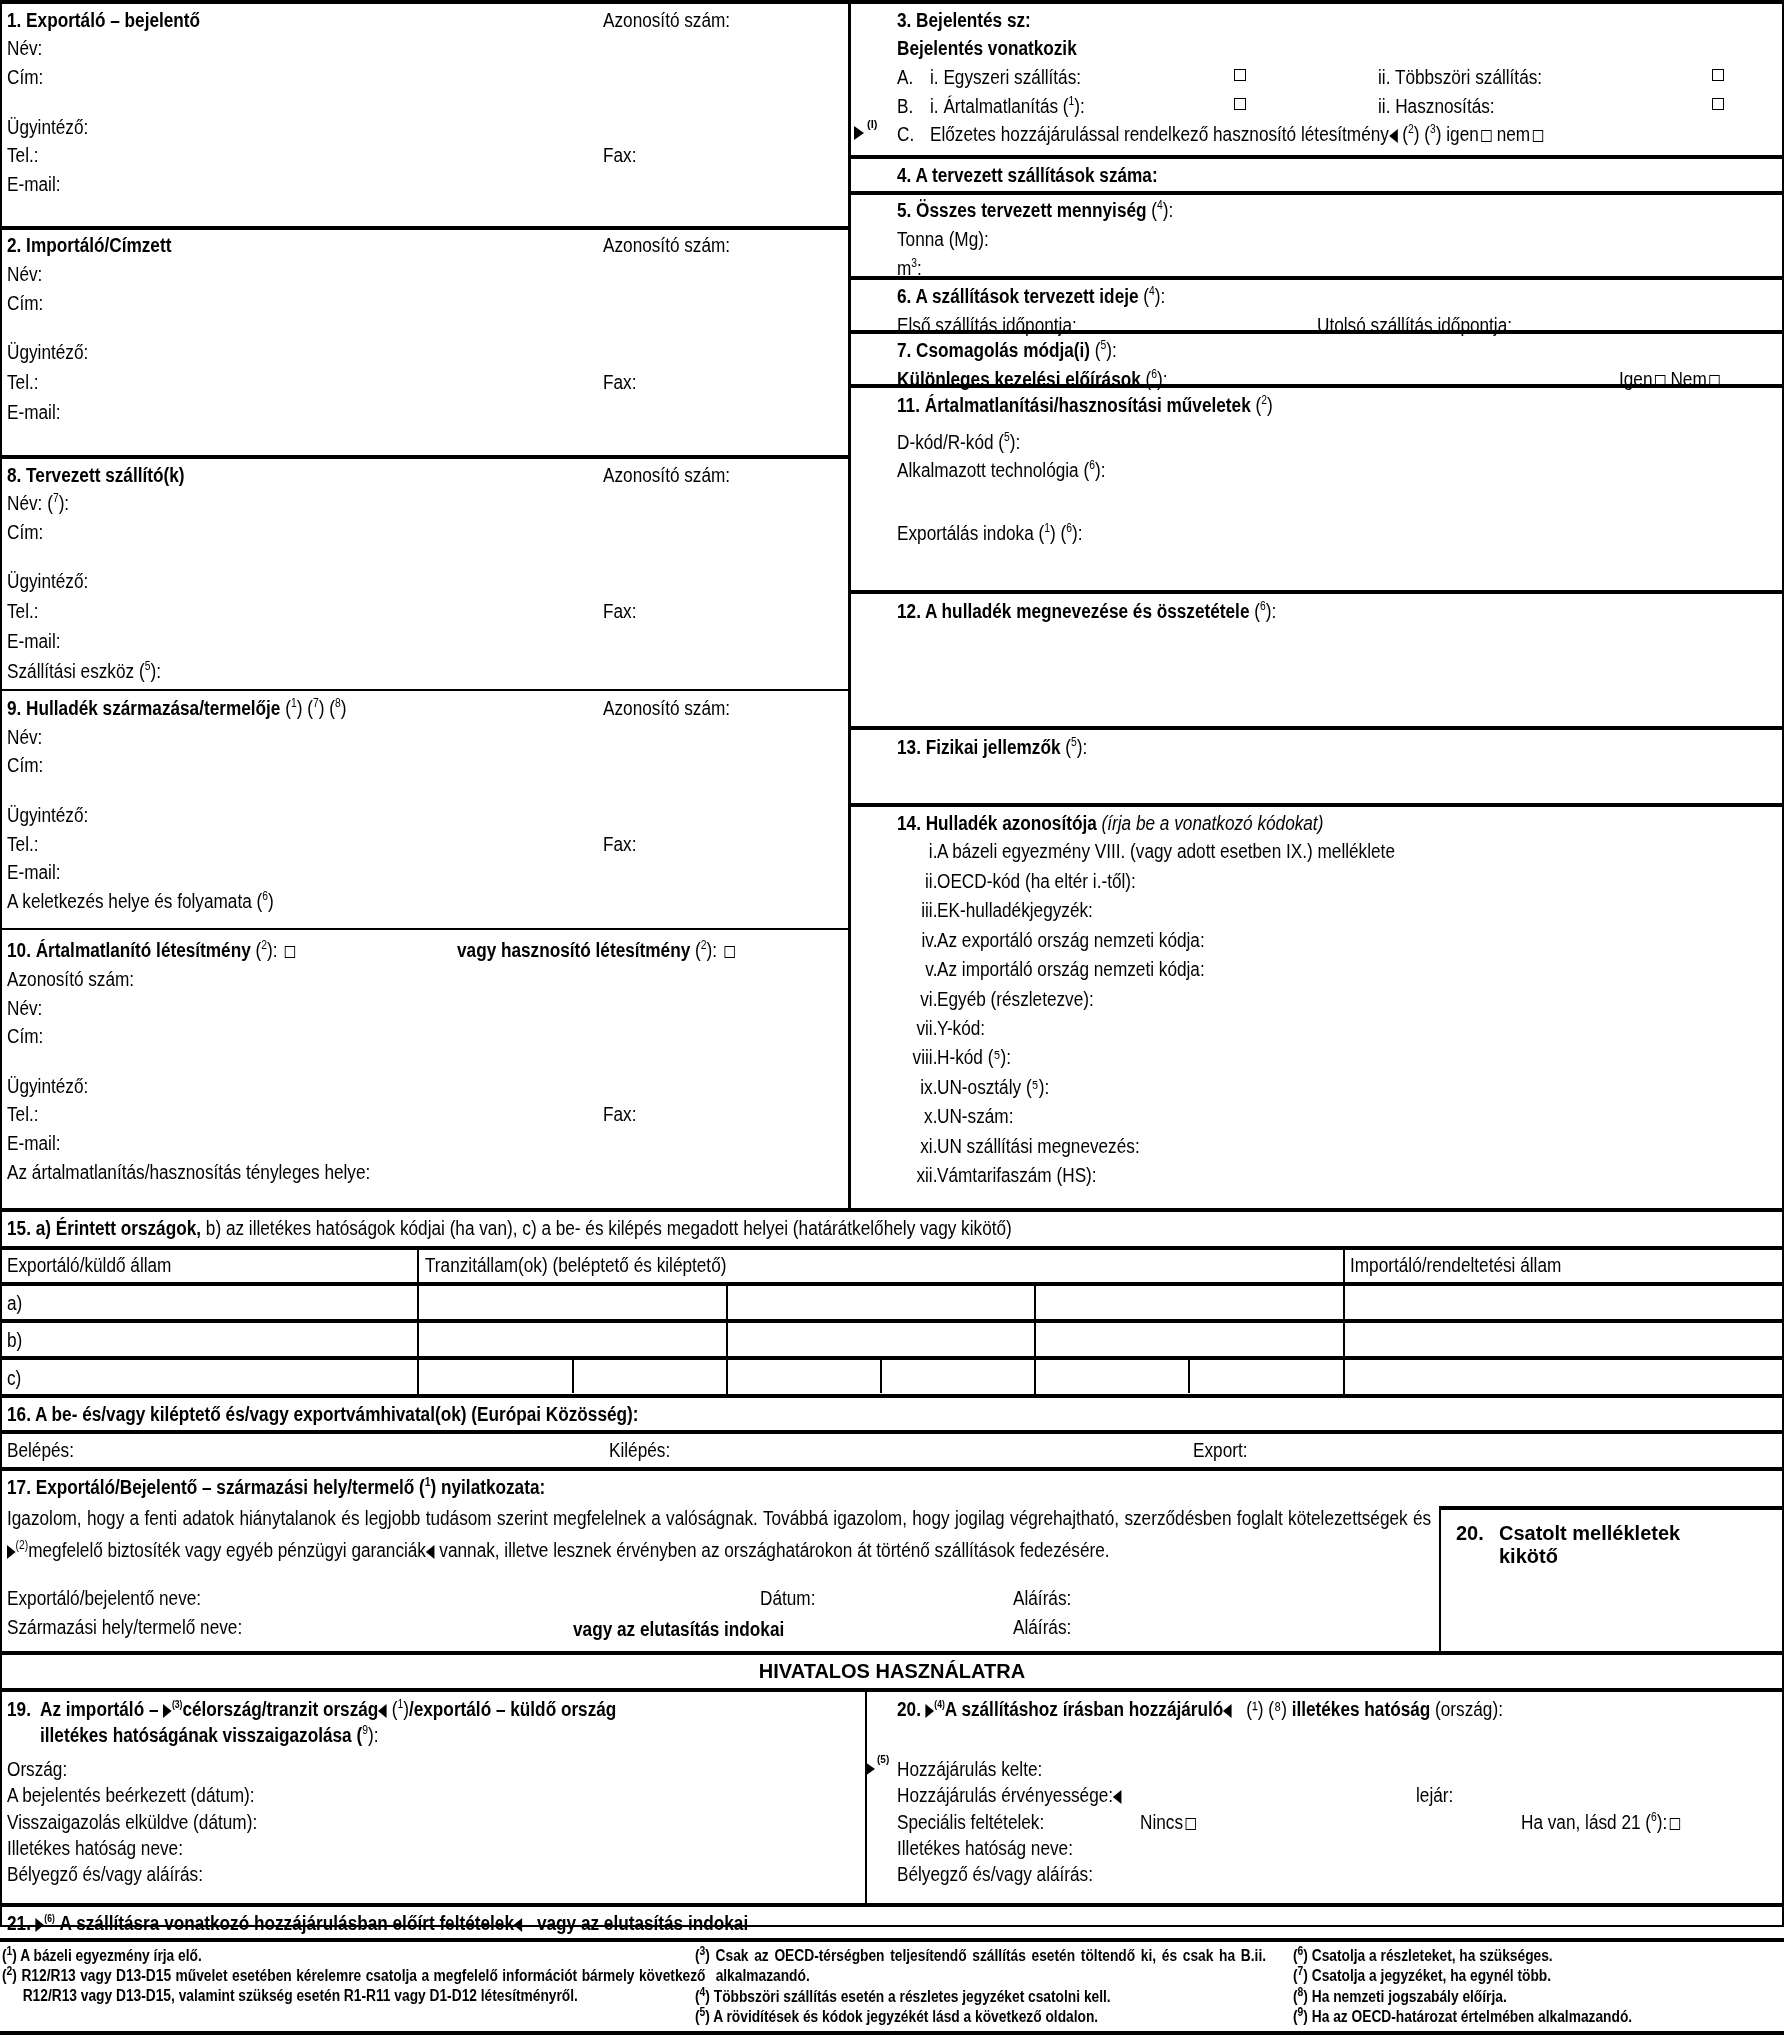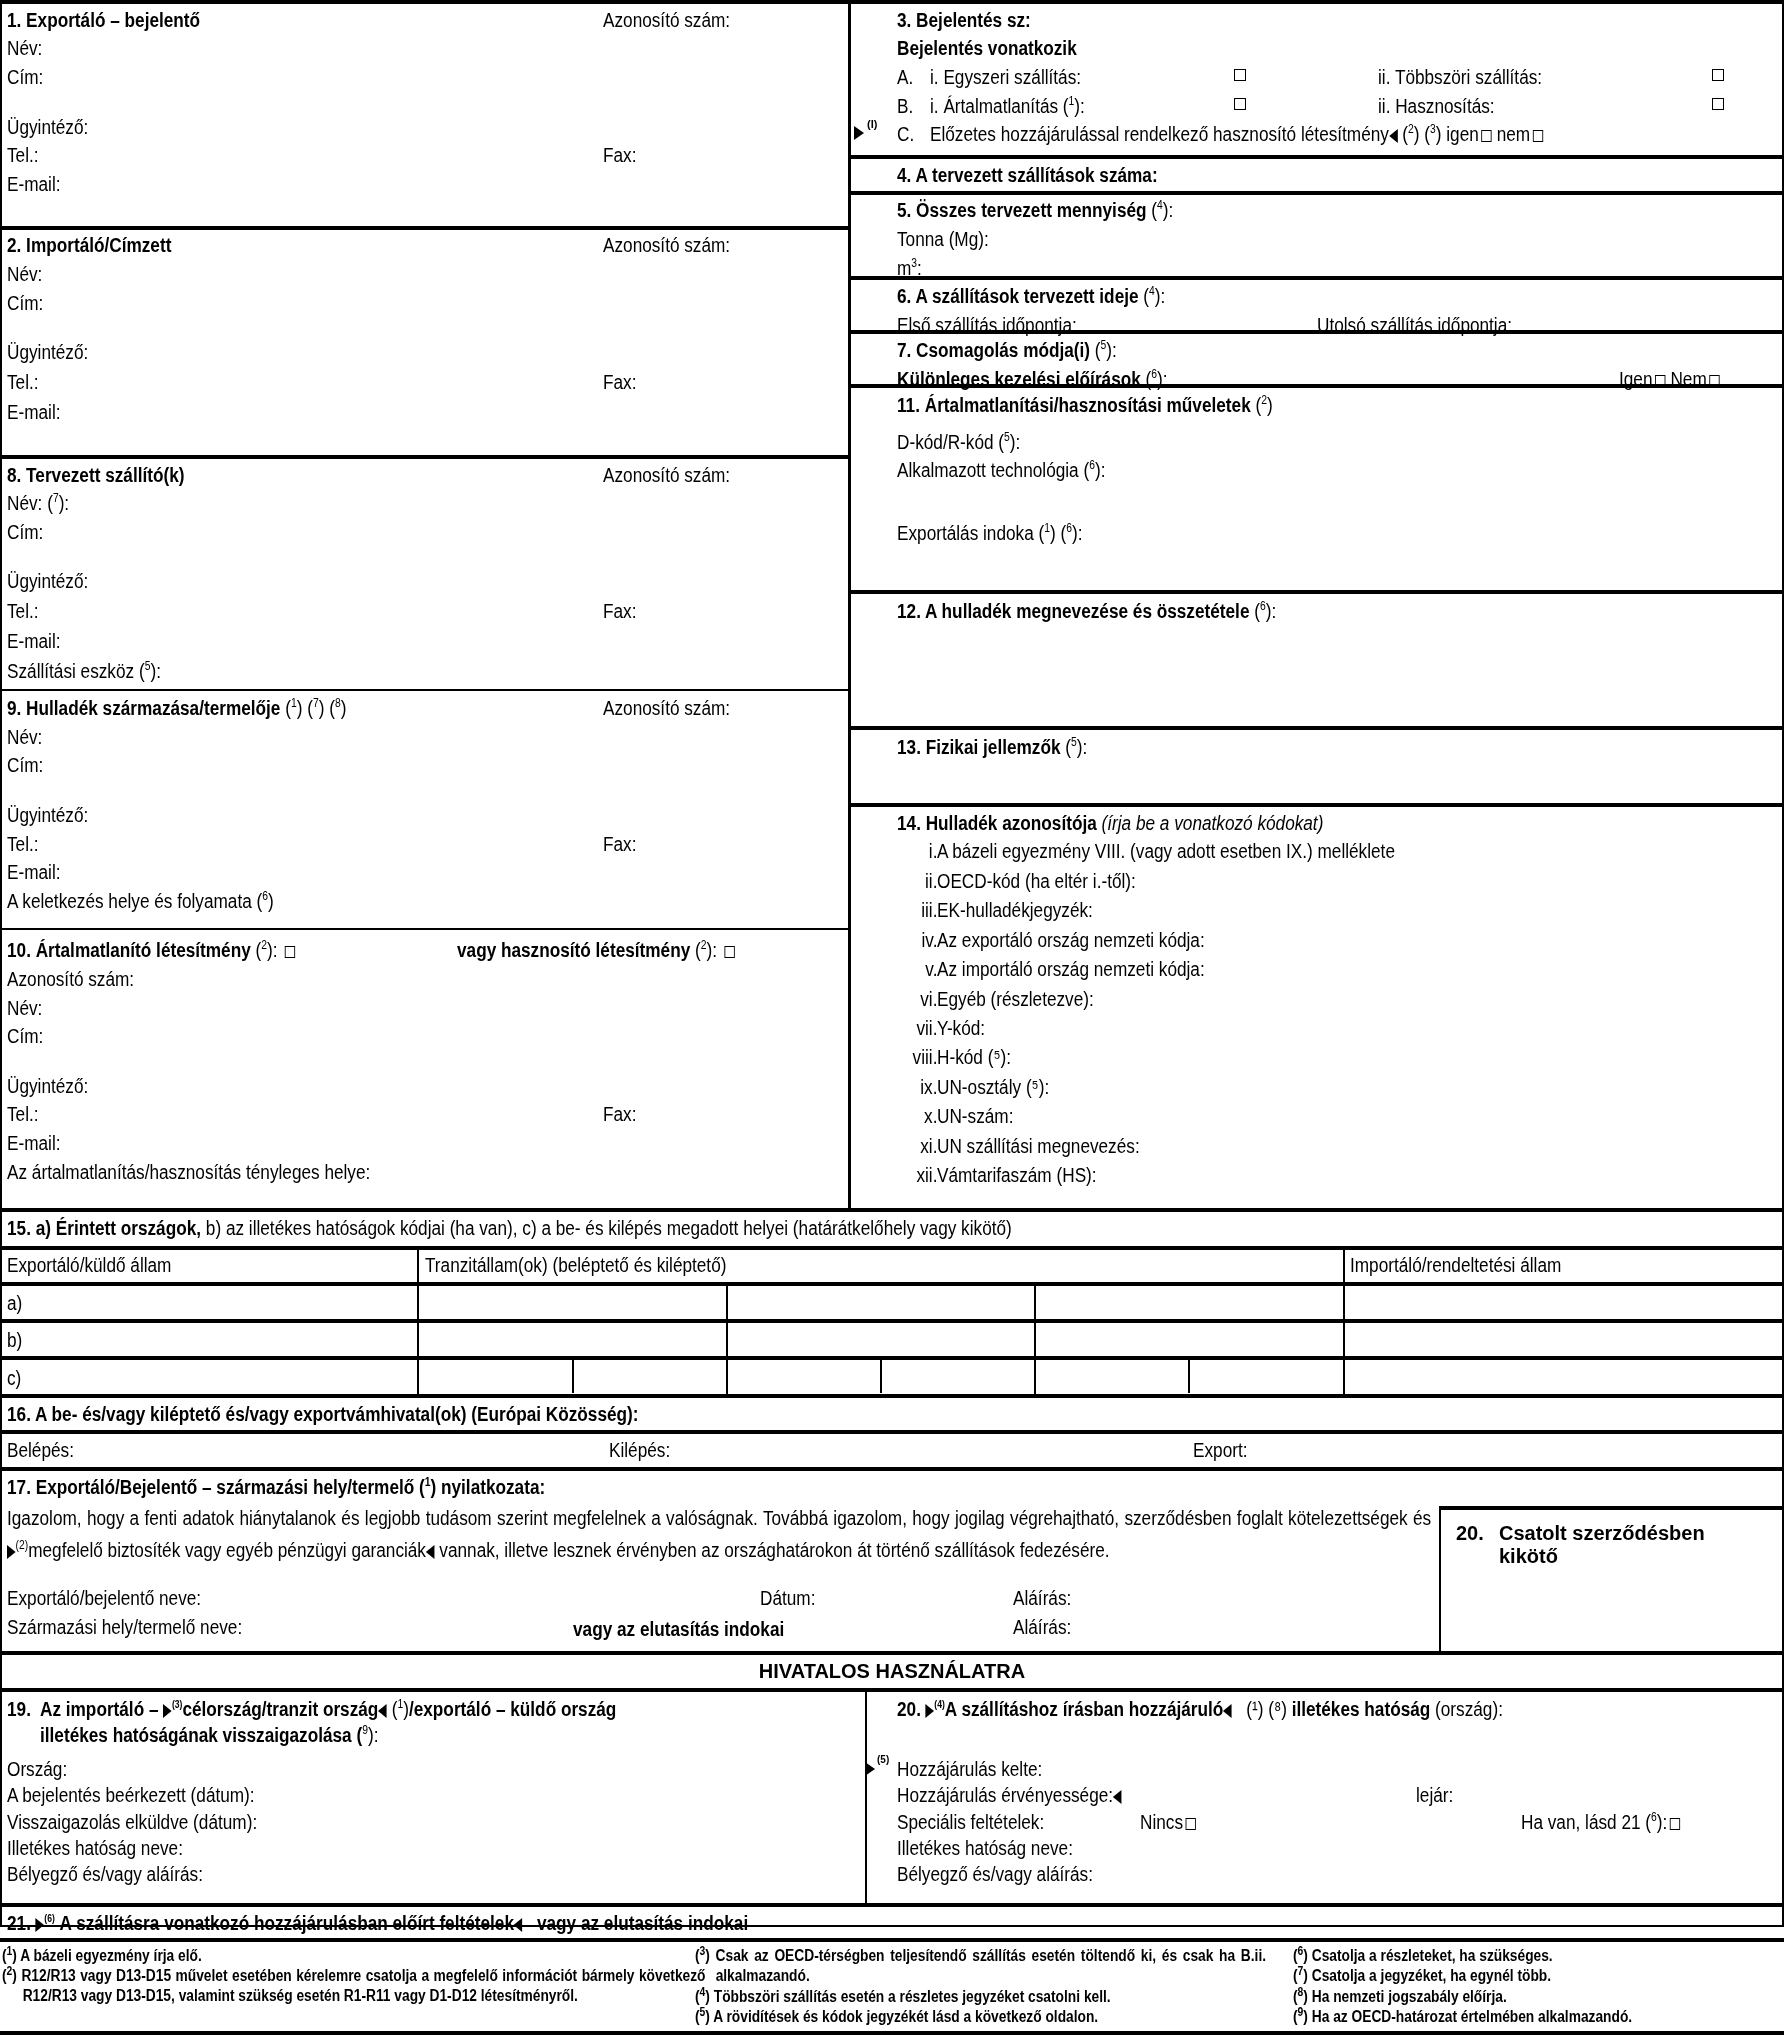--- a/index.html
+++ b/index.html
@@ -240,21 +240,21 @@
   <div class="t" style="left:6.6px;top:1586px;">Exportáló/bejelentő neve:</div>
   <div class="t" style="left:760px;top:1586px;">Dátum:</div>
   <div class="t" style="left:1013px;top:1586px;">Aláírás:</div>
   <div class="t" style="left:6.6px;top:1615px;">Származási hely/termelő neve:</div>
   <div class="t b" style="left:573px;top:1617px;">vagy az elutasítás indokai</div>
   <div class="t" style="left:1013px;top:1615px;">Aláírás:</div>
 </div>
 
 <div>
   <div class="abs b" style="left:1456px;top:1521px;font-size:20px;">20.</div>
-  <div class="abs b" style="left:1499px;top:1521px;font-size:20px;">Csatolt szerződésben</div>
+  <div class="abs b" style="left:1499px;top:1521px;font-size:20px;">Csatolt mellékletek</div>
   <div class="abs b" style="left:1499px;top:1544px;font-size:20px;">kikötő</div>
 </div>
 
 <div class="abs b" style="left:0;top:1659px;width:1784px;text-align:center;font-size:20px;">HIVATALOS HASZNÁLATRA</div>
 
 <div>
   <div class="t b" style="left:6.6px;top:1697px;">19.</div>
   <div class="t" style="left:40px;top:1697px;"><b>Az importáló –</b> <span class="tri-r"></span><sup style="font-size:10px;font-weight:bold;">(3)</sup><b>célország/tranzit ország</b><span class="tri-l"></span> (<sup>1</sup>)<b>/exportáló – küldő ország</b></div>
   <div class="t" style="left:40px;top:1723px;"><b>illetékes hatóságának visszaigazolása (</b><sup>9</sup><span>):</span></div>
   <div class="t" style="left:6.6px;top:1757px;">Ország:</div>

